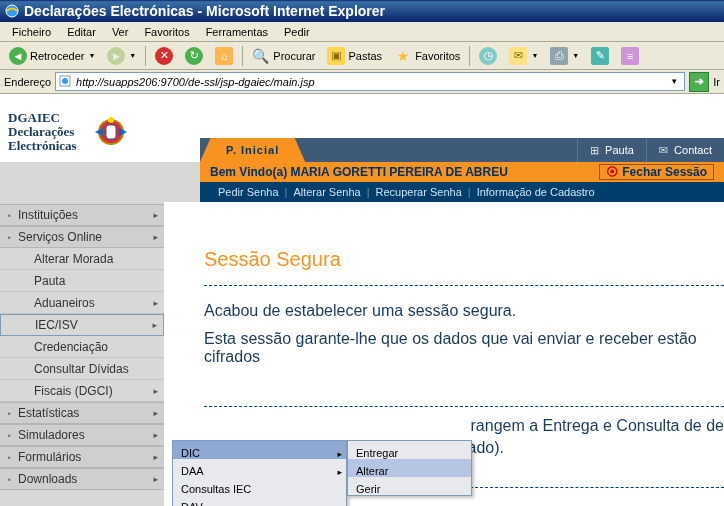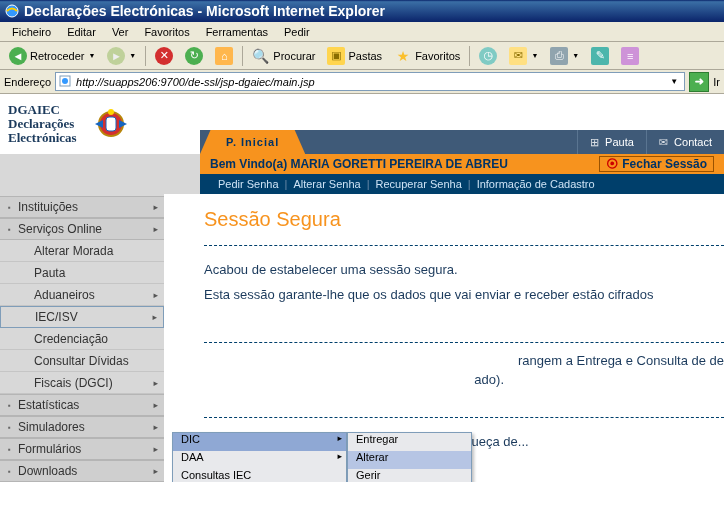--- a/index.html
+++ b/index.html
@@ -23,21 +23,21 @@
   
   .addressbar { background: #ECE9D8; height: 24px; display: flex; align-items: center; padding: 0 4px; border-bottom: 1px solid #ACA899; gap: 4px; font-size: 11px; }
   .addr-input { flex: 1; height: 19px; border: 1px solid #7F9DB9; background: #fff; display: flex; align-items: center; padding: 0 2px; font-style: italic; }
   .addr-input span.url { flex: 1; padding-left: 4px; }
   .addr-dd { width: 16px; text-align: center; font-size: 8px; color: #000; }
   .go-btn { width: 20px; height: 20px; background: #4CAF50; border: 1px solid #2E7D32; display: flex; align-items: center; justify-content: center; color: #fff; font-weight: bold; }
 
   
   .page { position: relative; }
 
-  .header-strip { display: flex; }
+  .header-strip { display: flex; margin-top: 8px; }
   .logo-area { width: 200px; height: 60px; background: #fff; display: flex; align-items: center; padding: 4px 8px; gap: 10px; }
   .logo-text { font-family: Georgia, serif; font-weight: bold; color: #1B3A5C; font-size: 13px; line-height: 14px; }
   .emblem { width: 48px; height: 48px; display:flex; align-items:center; justify-content:center; }
 
   .topnav-wrap { flex: 1; display: flex; flex-direction: column; }
   .topnav-blank { flex: 1; background: #fff; }
   .topnav { height: 24px; background: #3F5A78; display: flex; align-items: center; color: #fff; font-size: 11px; }
   .tab-inicial { background: #F7931E; height: 24px; padding: 0 26px; display: flex; align-items: center; color: #003366; font-weight: bold; letter-spacing: 1px; clip-path: polygon(10% 0, 90% 0, 100% 100%, 0 100%);}
   .topnav-spacer { flex: 1; }
   .topnav-item { padding: 0 12px; border-left: 1px solid #5A7591; height: 100%; display: flex; align-items: center; gap: 6px; }
@@ -55,29 +55,29 @@
   .cols { display: flex; }
   .sidebar { width: 165px; background: #D8D8D8; padding-top: 2px; }
   .side-item { height: 22px; display: flex; align-items: center; padding: 0 8px 0 22px; font-size: 12px; color: #333; border-bottom: 1px solid #c5c5c5; position: relative; }
   .side-item.top { padding-left: 18px; font-weight: normal; background: #CFCFCF; border: 1px solid #b5b5b5; border-left:none; border-right:none; }
   .side-item.sub { padding-left: 34px; text-align: center; }
   .side-item .arrow { position: absolute; right: 6px; font-size: 9px; color: #555; }
   .side-item .bullet { position: absolute; left: 8px; font-size: 8px; color: #666; }
   .side-item.active { border: 1px solid #7F9DB9; background: #D8D8D8; }
 
   .content { flex: 1; padding: 14px 0 0 40px; }
-  h1.page-title { color: #F7931E; font-size: 20px; font-weight: normal; margin-bottom: 14px; }
+  h1.page-title { color: #F7931E; font-size: 20px; font-weight: normal; margin-bottom: 14px; margin-top: 32px; }
   .dashed { border: none; border-top: 1px dashed #003F6B; margin: 10px 0 16px; width: 520px; }
-  .para { color: #1B3A5C; font-size: 13px; margin-bottom: 10px; width: 520px; }
+  .para { color: #1B3A5C; font-size: 16px; margin-bottom: 10px; width: 520px; }
   .cal-line { color: #1B3A5C; font-size: 13px; }
   .cal-line b { color: #c33c00; font-weight: bold; }
 
   
   .flyout { position: absolute; background: #E8E9EC; border: 1px solid #7F9DB9; box-shadow: 2px 2px 3px rgba(0,0,0,.25); font-size: 11px; }
-  .fly-item { height: 18px; display: flex; align-items: flex-start; padding: 0 20px 0 8px; position: relative; border-bottom: 0; color: #000; }
+  .fly-item { height: 18px; display: flex; align-items: flex-end; padding: 0 20px 0 8px; position: relative; border-bottom: 0; color: #000; }
   .fly-item.hover { background: #B6C5E4; }
   .fly-item.selected { background: #8FA8D4; }
   .fly-item .arrow { position: absolute; right: 4px; font-size: 9px; }
   .flyout1 { left: 172px; top: 338px; width: 175px; }
   .flyout2 { left: 347px; top: 338px; width: 125px; }
 
 </style>
 </head>
 <body>
 

